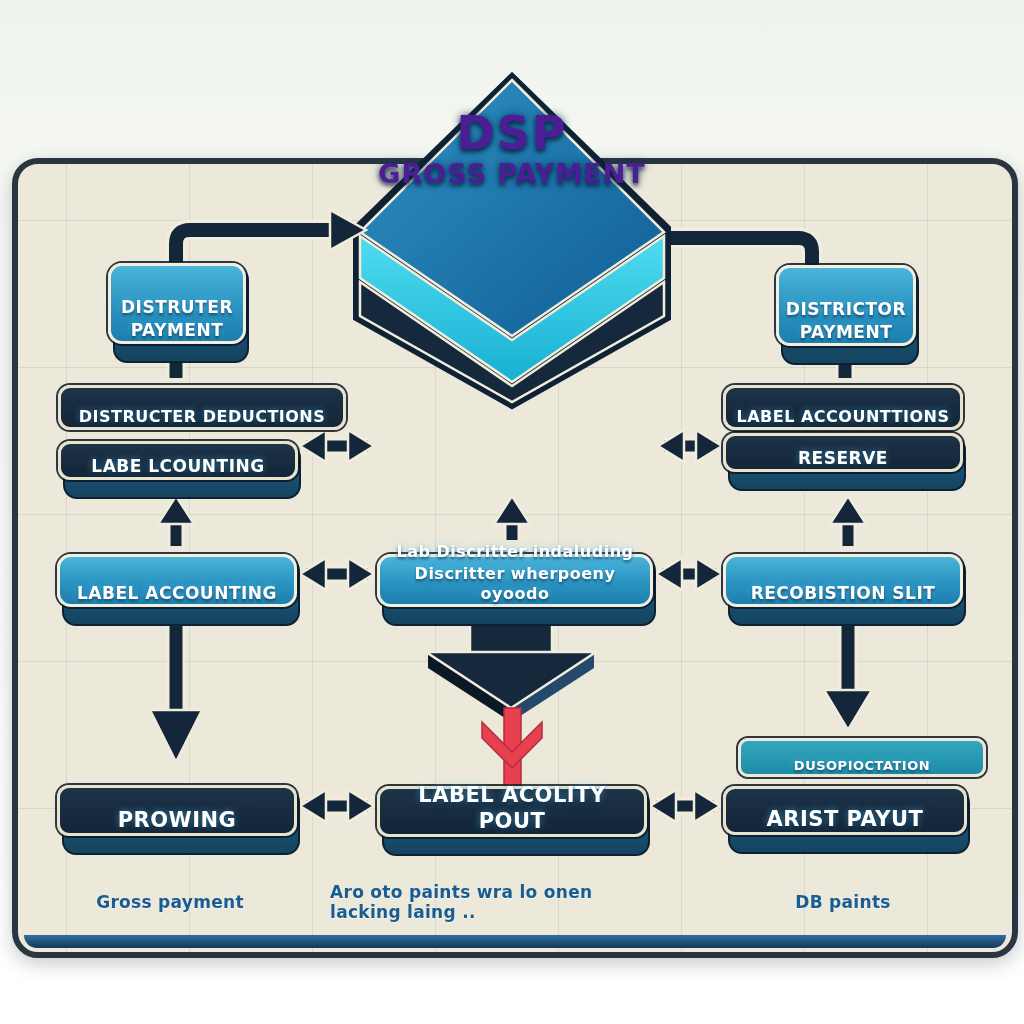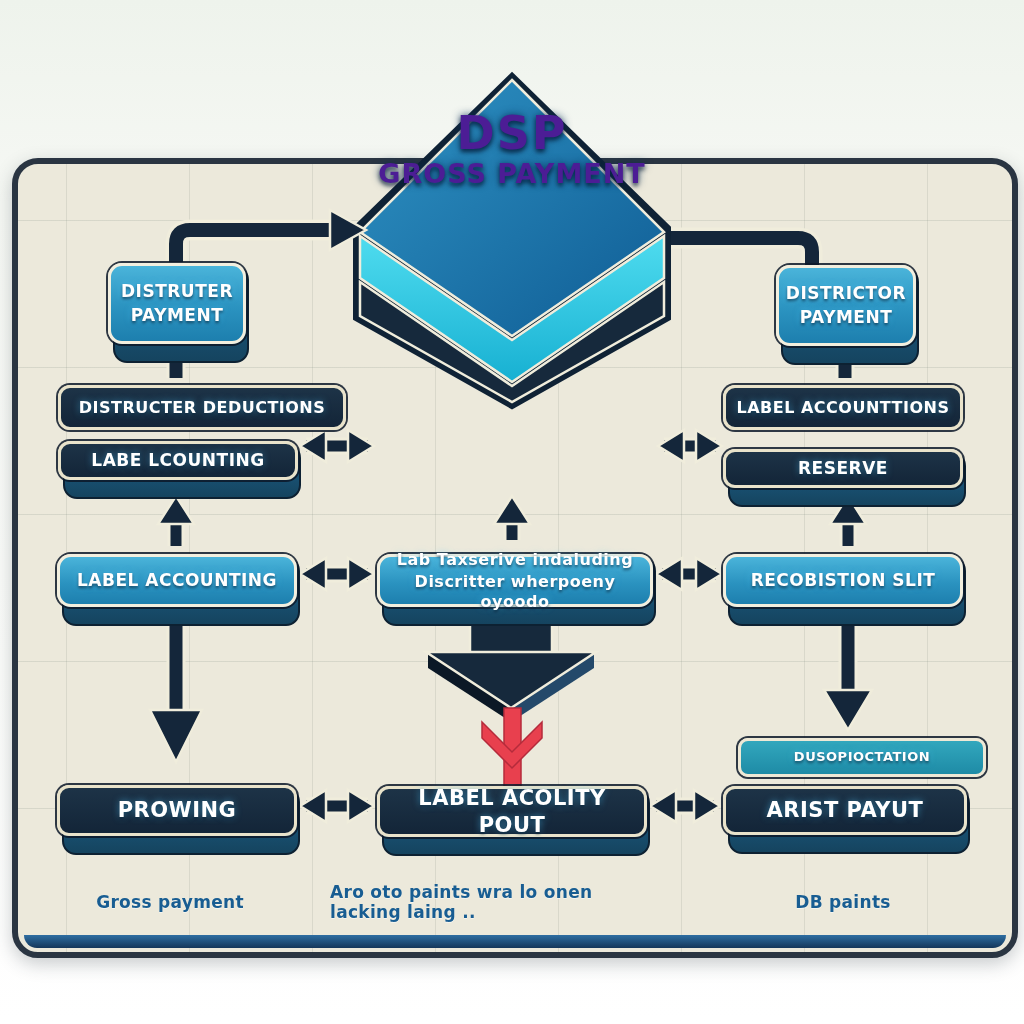--- a/index.html
+++ b/index.html
@@ -26,21 +26,21 @@
   }
   svg.layer{position:absolute;left:0;top:0;z-index:1;}
   .node{position:absolute;z-index:2;}
   .node .under{
     position:absolute;left:5px;right:-3px;top:16px;bottom:-19px;
     background:linear-gradient(180deg,#1e638e,#15445f);
     border:2px solid #0d2132;border-radius:14px;
   }
   .node .face{
     position:absolute;inset:0;display:flex;flex-direction:column;
-    align-items:center;justify-content:center;gap:2px;
+    align-items:center;justify-content:flex-end;gap:2px;
     border-radius:14px;text-align:center;
     box-shadow:0 0 0 2px rgba(12,24,40,.85);
     margin-top:13px;
   }
   .face.teal{
     background:linear-gradient(180deg,#4ab4da 0%,#2b93c0 55%,#1d7fae 100%);
     border:3px solid #f2efdf;
   }
   .face.dark{
     background:linear-gradient(180deg,#1d3347 0%,#132538 100%);
@@ -225,37 +225,37 @@
         <div class="lbl caps" style="font-size:17px;">LABE LCOUNTING</div>
       </div>
   </div>
 
 
   <div class="node" style="left:723px;top:372px;width:240px;height:58px;">
     <div class="face dark">
         <div class="lbl caps" style="font-size:16px;">LABEL ACCOUNTTIONS</div>
       </div>
   </div>
-  <div class="node" style="left:723px;top:436px;width:240px;height:52px;">
+  <div class="node" style="left:723px;top:420px;width:240px;height:52px;">
     <div class="under"></div>
     <div class="face dark">
         <div class="lbl caps" style="font-size:17px;">RESERVE</div>
       </div>
   </div>
 
   <div class="node" style="left:57px;top:541px;width:240px;height:66px;">
     <div class="under"></div>
     <div class="face teal">
         <div class="lbl caps" style="font-size:17px;">LABEL ACCOUNTING</div>
       </div>
   </div>
   <div class="node" style="left:377px;top:541px;width:276px;height:66px;">
     <div class="under"></div>
     <div class="face teal">
-      <div class="lbl" style="font-size:16px;">Lab Taxserive indaluding</div>
+      <div class="lbl" style="font-size:16px;">Lab Discritter indaluding</div>
       <div class="lbl" style="font-size:16px;">Discritter wherpoeny oyoodo</div>
     </div>
   </div>
   <div class="node" style="left:723px;top:541px;width:240px;height:66px;">
     <div class="under"></div>
     <div class="face teal">
         <div class="lbl caps" style="font-size:17px;">RECOBISTION SLIT</div>
       </div>
   </div>
 

